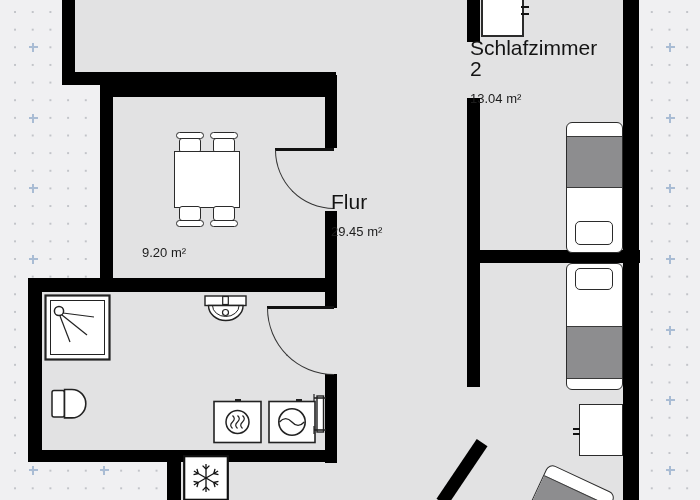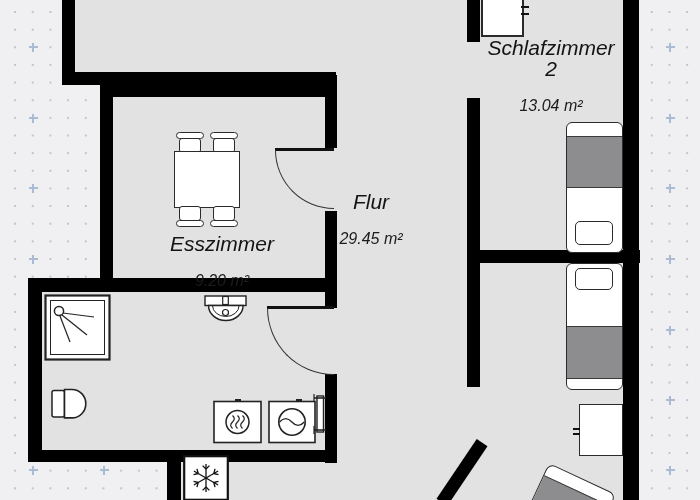--- a/index.html
+++ b/index.html
@@ -18,23 +18,23 @@
   .arc{position:absolute;border:none;border-left:1.6px solid #333;border-bottom:1.6px solid #333;border-bottom-left-radius:100% 100%;}
   .furn{position:absolute;background:#fff;border:1.6px solid #2b2b2b;box-sizing:border-box;}
   .bed{border-radius:6px;}
   .pillow{position:absolute;background:#fff;border:1.3px solid #2b2b2b;border-radius:5px;box-sizing:border-box;}
   .blanket{position:absolute;left:0;right:0;background:#8d8d8f;border-top:1px solid #3a3a3a;border-bottom:1px solid #3a3a3a;box-sizing:border-box;}
   .chair{position:absolute;display:flex;flex-direction:column;}
   .chair.flip{flex-direction:column-reverse;}
   .chair .back{height:7px;background:#fff;border:1.4px solid #2b2b2b;border-radius:4px;box-sizing:border-box;}
   .chair .seat{flex:1;margin:-1px 3px 0 3px;background:#fff;border:1.4px solid #2b2b2b;border-radius:3px;box-sizing:border-box;}
   .chair.flip .seat{margin:0 3px -1px 3px;}
-  .lbl{position:absolute;text-align:center;color:#141414;line-height:1.0;font-style:italic;}
+  .lbl{position:absolute;text-align:left;color:#141414;line-height:1.0;}
   .lbl .nm{font-size:21px;}
-  .lbl .ar{font-size:16px;margin-top:19px;color:#1c1c1c;}
+  .lbl .ar{font-size:13px;margin-top:13px;color:#1c1c1c;}
   .tick{position:absolute;background:#111;}
   svg{position:absolute;overflow:visible;}
 </style>
 </head>
 <body>
 
 <div id="stage">
 
   <div class="plus" style="left:28.5px;top:42.5px"></div>
   <div class="plus" style="left:28.5px;top:113.5px"></div>
@@ -197,17 +197,16 @@
   <div class="lbl" style="left:470px;top:37px;width:162px">
     <div class="nm">Schlafzimmer</div>
     <div class="nm">2</div>
     <div class="ar">13.04 m²</div>
   </div>
   <div class="lbl" style="left:331px;top:191px;width:80px">
     <div class="nm">Flur</div>
     <div class="ar">29.45 m²</div>
   </div>
   <div class="lbl" style="left:142px;top:233px;width:160px">
-    <div class="nm">Esszimmer</div>
     <div class="ar">9.20 m²</div>
   </div>
 
 </div>
 
 </body></html>

